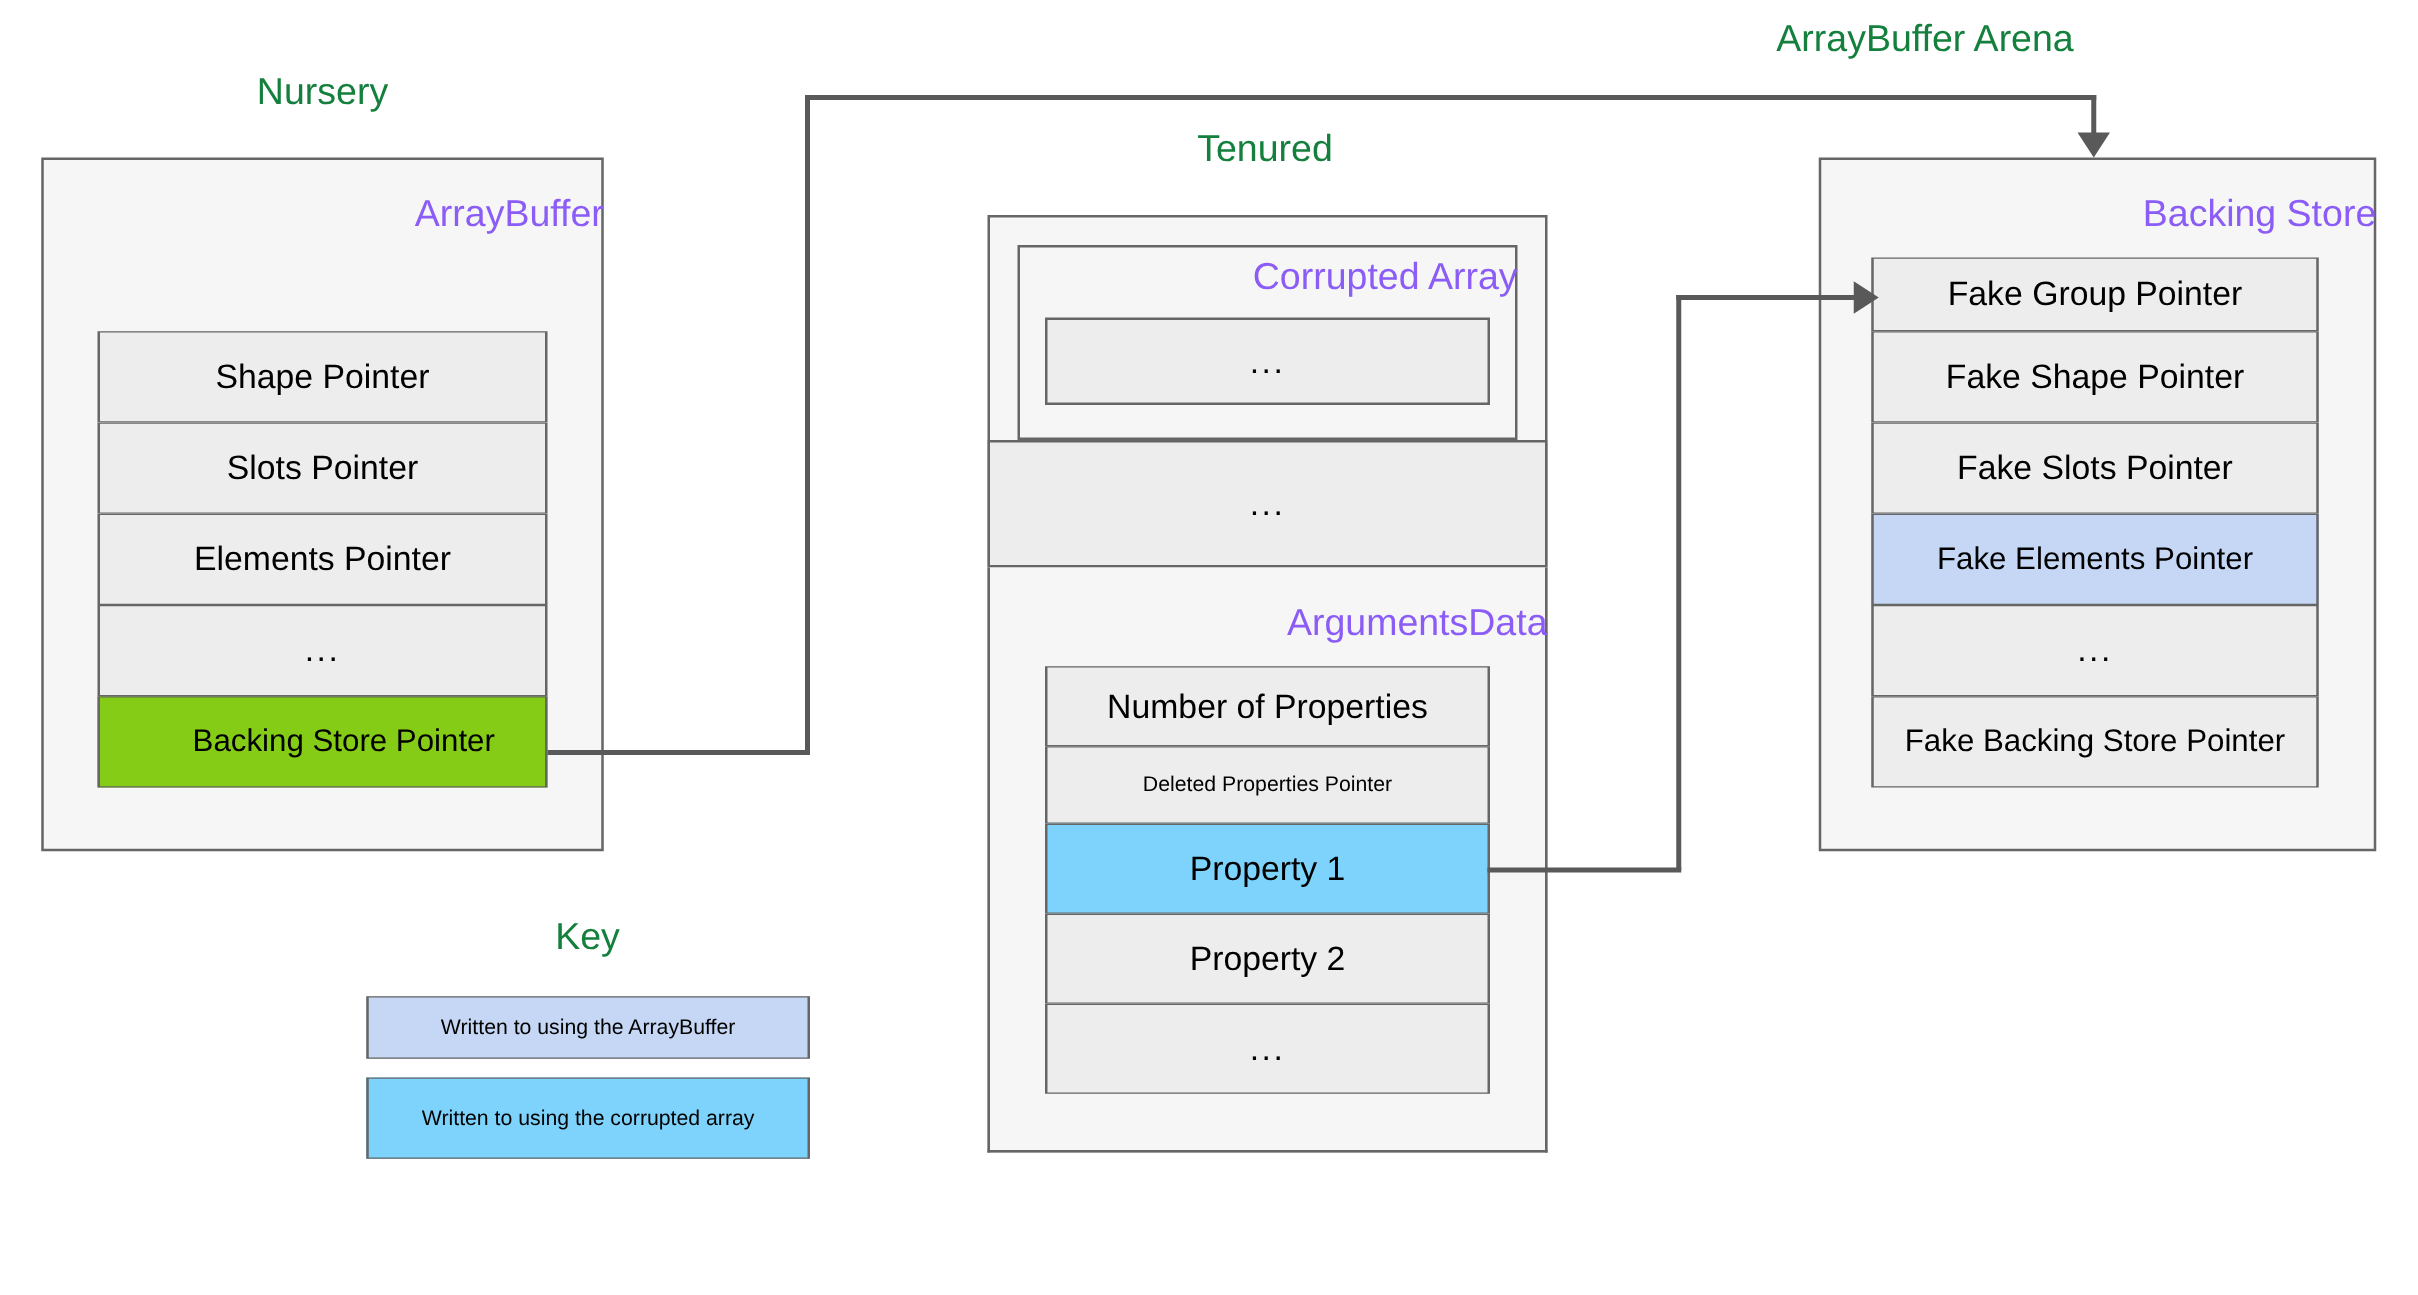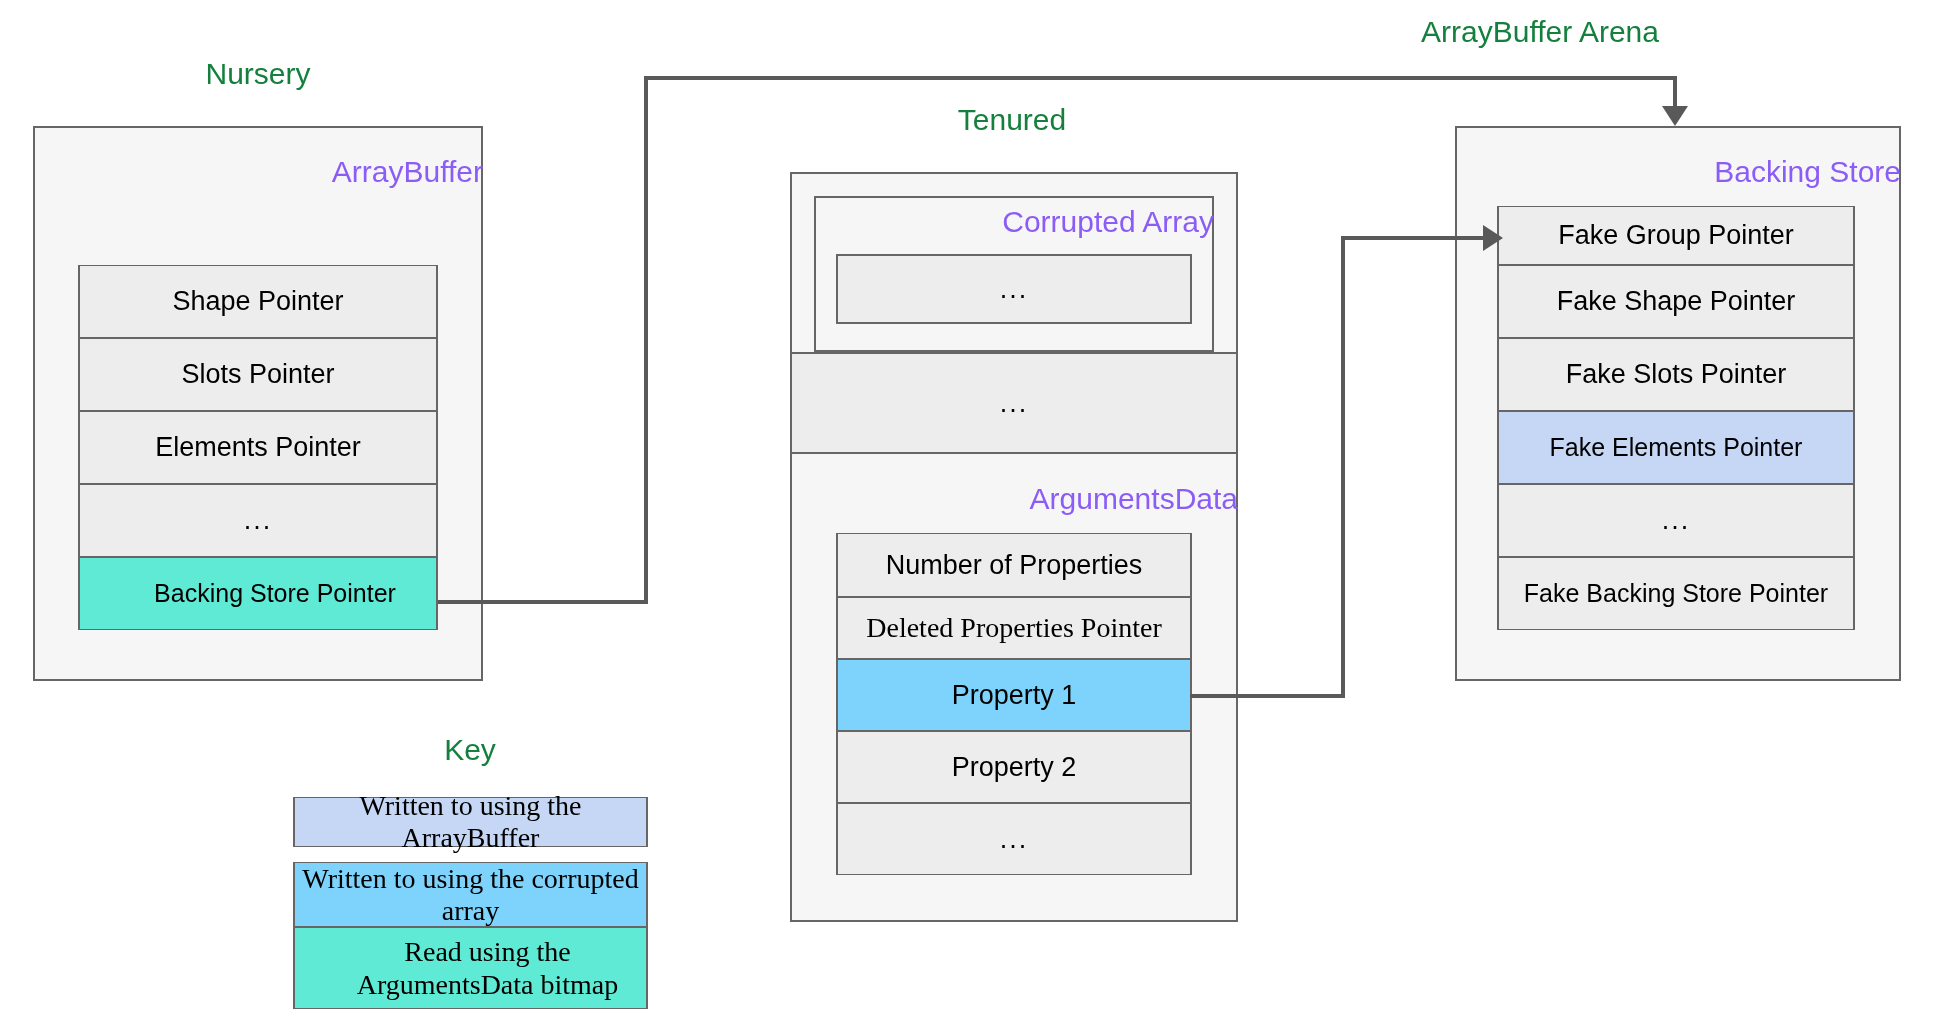--- a/index.html
+++ b/index.html
@@ -61,29 +61,29 @@
     background: #ededed;
     border: 2px solid #666666;
     display: flex;
     align-items: center;
     justify-content: center;
     text-align: center;
     font-size: 27px;
     color: #000;
     padding: 0 6px;
   }
-  .cell.small { font-size: 28px; font-family: Liberation Serif, serif; }
+  .cell.small { font-size: 17px; }
   .cell.plain-band {
     background: #ededed;
     border-left: none;
     border-right: none;
   }
   .cell.blue  { background: #c5d7f5; }
   .cell.cyan  { background: #7dd3fc; }
-  .cell.green { background: #5eead4; padding-left: 40px; }
+  .cell.green { background: #84cc16; padding-left: 40px; }
 
   .stack-cell { border-top-width: 1px; border-bottom-width: 1px; }
 
   .dots { letter-spacing: 2px; }
 
   
   .hline, .vline {
     position: absolute;
     background: #595959;
   }
@@ -151,21 +151,20 @@
   <div class="cell stack-cell" style="left:1497px; top:265px; width:358px; height:73px;">Fake Shape Pointer</div>
   <div class="cell stack-cell" style="left:1497px; top:338px; width:358px; height:73px;">Fake Slots Pointer</div>
   <div class="cell stack-cell blue" style="left:1497px; top:411px; width:358px; height:73px; font-size:25px;">Fake Elements Pointer</div>
   <div class="cell stack-cell dots" style="left:1497px; top:484px; width:358px; height:73px;">...</div>
   <div class="cell stack-cell" style="left:1497px; top:557px; width:358px; height:73px; font-size:25px;">Fake Backing Store Pointer</div>
 
   <div class="region-title" style="left:470px; top:732px; transform:translateX(-50%);">Key</div>
 
   <div class="cell stack-cell blue small" style="left:293px; top:797px; width:355px; height:50px;">Written to using the ArrayBuffer</div>
   <div class="cell stack-cell cyan small" style="left:293px; top:862px; width:355px; height:65px;">Written to using the corrupted array</div>
-  <div class="cell stack-cell green small" style="left:293px; top:927px; width:355px; height:82px; line-height:1.18;">Read using the ArgumentsData bitmap</div>
 
   <div class="hline" style="left:438px; top:600px; width:210px;"></div>
   <div class="vline" style="left:644px; top:76px; height:528px;"></div>
   <div class="hline" style="left:644px; top:76px; width:1033px;"></div>
   <div class="vline" style="left:1673px; top:76px; height:32px;"></div>
   <div class="arrow-down" style="left:1662px; top:106px;"></div>
 
   <div class="hline" style="left:1190px; top:694px; width:155px;"></div>
   <div class="vline" style="left:1341px; top:236px; height:460px;"></div>
   <div class="hline" style="left:1341px; top:236px; width:148px;"></div>

